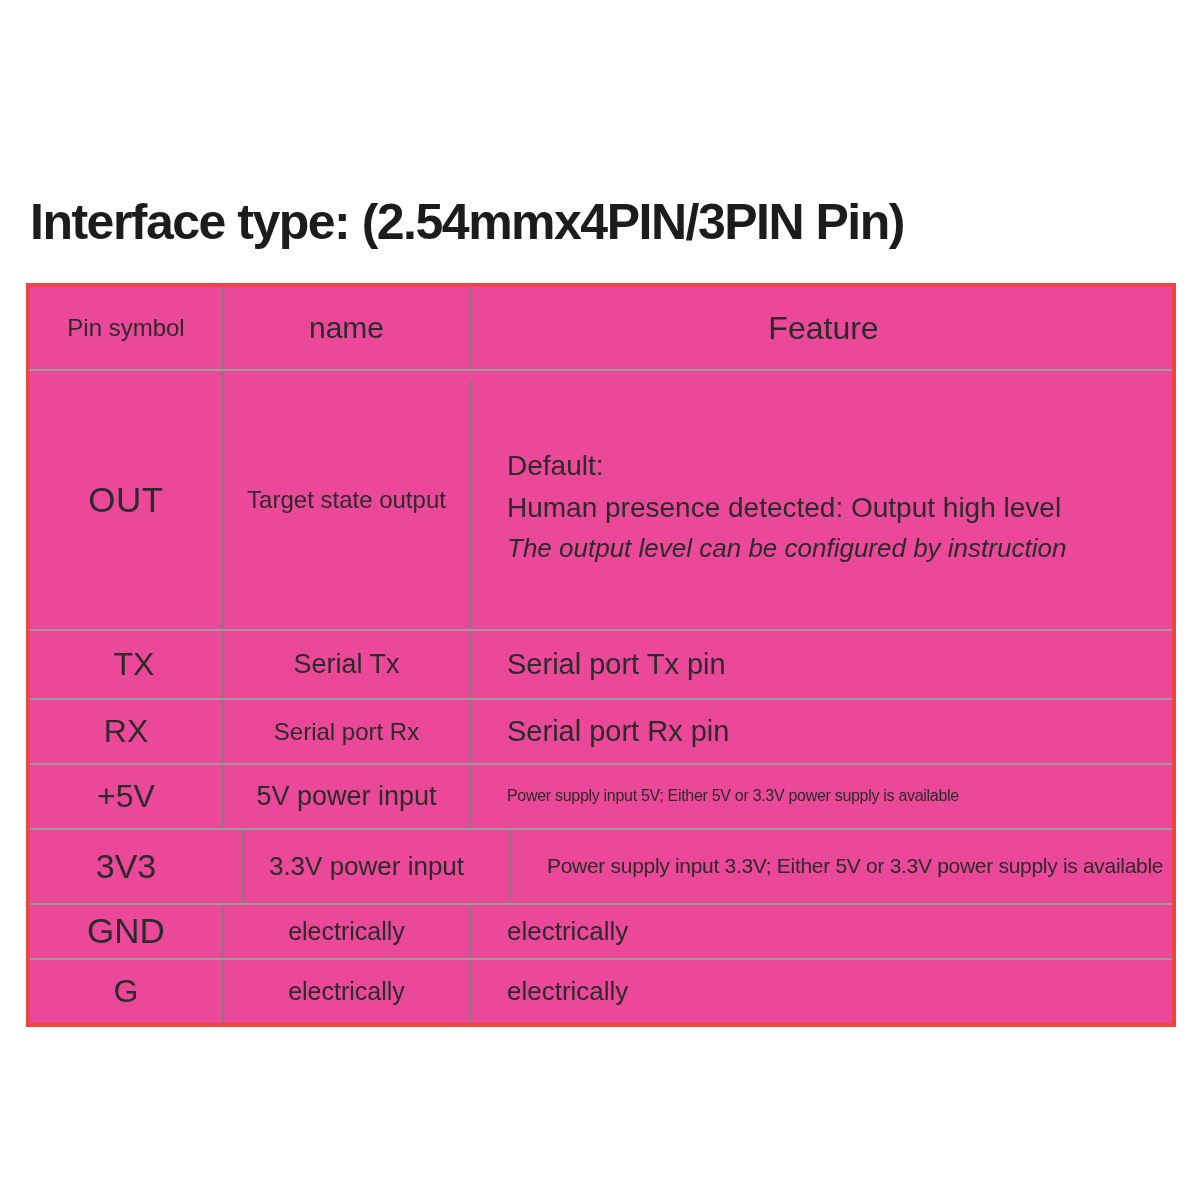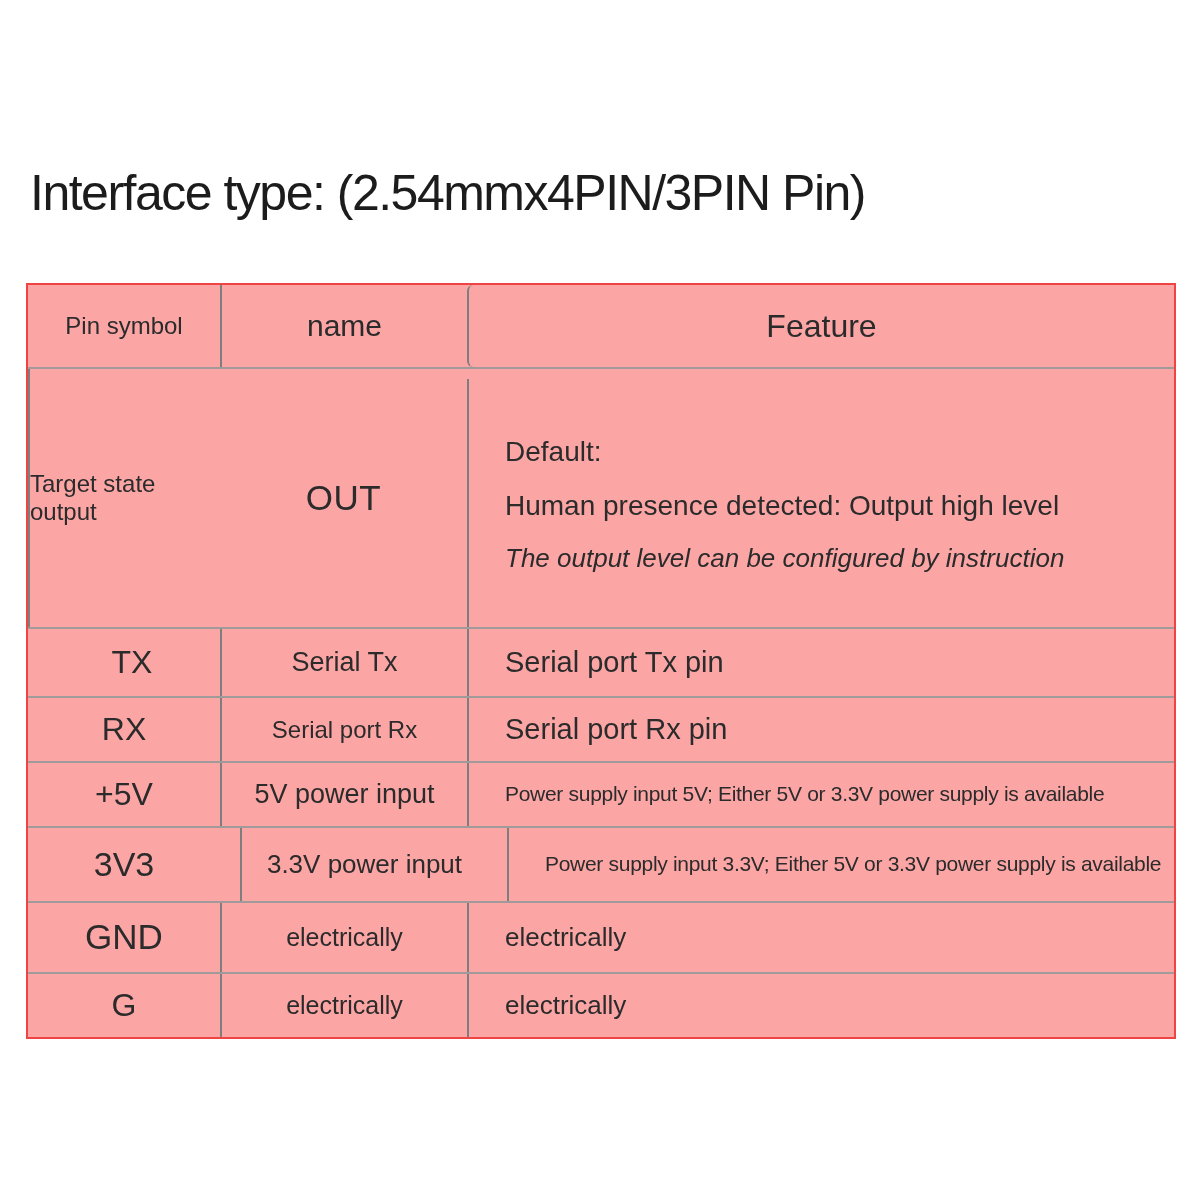--- a/index.html
+++ b/index.html
@@ -8,35 +8,35 @@
     height: 1200px;
     background: #ffffff;
     font-family: "Liberation Sans", sans-serif;
     color: #262626;
     overflow: hidden;
     position: relative;
   }
   .page-title {
     position: absolute;
     left: 30px;
-    top: 168px;
+    top: 197px;
     font-size: 50px;
-    font-weight: 400;
+    font-weight: 700;
     letter-spacing: -1.5px;
     color: #1c1c1c;
     line-height: 1;
     white-space: nowrap;
   }
   .pin-table {
     position: absolute;
     left: 26px;
     top: 283px;
     width: 1150px;
-    border: 2px solid #ef4444;
-    background: #fca5a5;
+    border: 4px solid #ef4444;
+    background: #ec4899;
   }
   .t-row {
     display: grid;
     grid-template-columns: 192px 247px 707px;
     width: 100%;
   }
   .t-row + .t-row { border-top: 2px solid #a09a9a; }
   .cell {
     display: flex;
     align-items: center;
@@ -57,21 +57,21 @@
   .row-header .cell-name    { font-size: 30px; }
   .row-header .cell-feature { font-size: 32px; justify-content: center; padding-left: 0; border-radius: 6px; }
   
   .row-out { height: 260px; }
   .row-out .cell-pin  { font-size: 35px; letter-spacing: 0.5px; }
   .row-out .cell-name { font-size: 24px; }
   .row-out .cell-feature {
     flex-direction: column;
     align-items: flex-start;
     justify-content: center;
-    row-gap: 22px;
+    row-gap: 10px;
     padding-top: 4px;
     margin-top: 10px;
   }
   .out-line-0 { font-size: 28px; }
   .out-line-1 { font-size: 28px; }
   .out-line-2 { font-size: 33px; }
   .out-line-3 { font-size: 26px; font-style: italic; }
   
   .row-tx { height: 69px; }
   .row-tx .cell-pin     { font-size: 32px; padding-left: 16px; }
@@ -79,28 +79,28 @@
   .row-tx .cell-feature { font-size: 29px; }
   
   .row-rx { height: 65px; }
   .row-rx .cell-pin     { font-size: 32px; }
   .row-rx .cell-name    { font-size: 24px; }
   .row-rx .cell-feature { font-size: 29px; }
   
   .row-5v { height: 65px; }
   .row-5v .cell-pin     { font-size: 32px; }
   .row-5v .cell-name    { font-size: 27px; }
-  .row-5v .cell-feature { font-size: 21px; letter-spacing: -0.3px; }
+  .row-5v .cell-feature { font-size: 16px; letter-spacing: -0.3px; }
   
   .row-3v3 { height: 75px; gap: 20px; }
   .row-3v3 .cell-pin     { font-size: 34px; }
   .row-3v3 .cell-name    { font-size: 26px; }
   .row-3v3 .cell-feature { font-size: 21px; letter-spacing: -0.3px; }
   
-  .row-gnd { height: 71px; }
+  .row-gnd { height: 55px; }
   .row-gnd .cell-pin     { font-size: 35px; }
   .row-gnd .cell-name    { font-size: 25px; }
   .row-gnd .cell-feature { font-size: 26px; }
   
   .row-g { height: 65px; }
   .row-g .cell-pin     { font-size: 32px; }
   .row-g .cell-name    { font-size: 25px; }
   .row-g .cell-feature { font-size: 26px; }
 </style>
 </head>
@@ -110,22 +110,22 @@
 
 <div class="pin-table">
 
   <div class="t-row row-header">
     <div class="cell cell-pin">Pin symbol</div>
     <div class="cell cell-name">name</div>
     <div class="cell cell-feature">Feature</div>
   </div>
 
   <div class="t-row row-out">
+    <div class="cell cell-pin">OUT</div>
     <div class="cell cell-name">Target state output</div>
-    <div class="cell cell-pin">OUT</div>
     <div class="cell cell-feature">
       <span class="out-line-0">Default:</span>
       <span class="out-line-1">Human presence detected: Output high level</span>
       <span class="out-line-3">The output level can be configured by instruction</span>
     </div>
   </div>
 
   <div class="t-row row-tx">
     <div class="cell cell-pin">TX</div>
     <div class="cell cell-name">Serial Tx</div>

